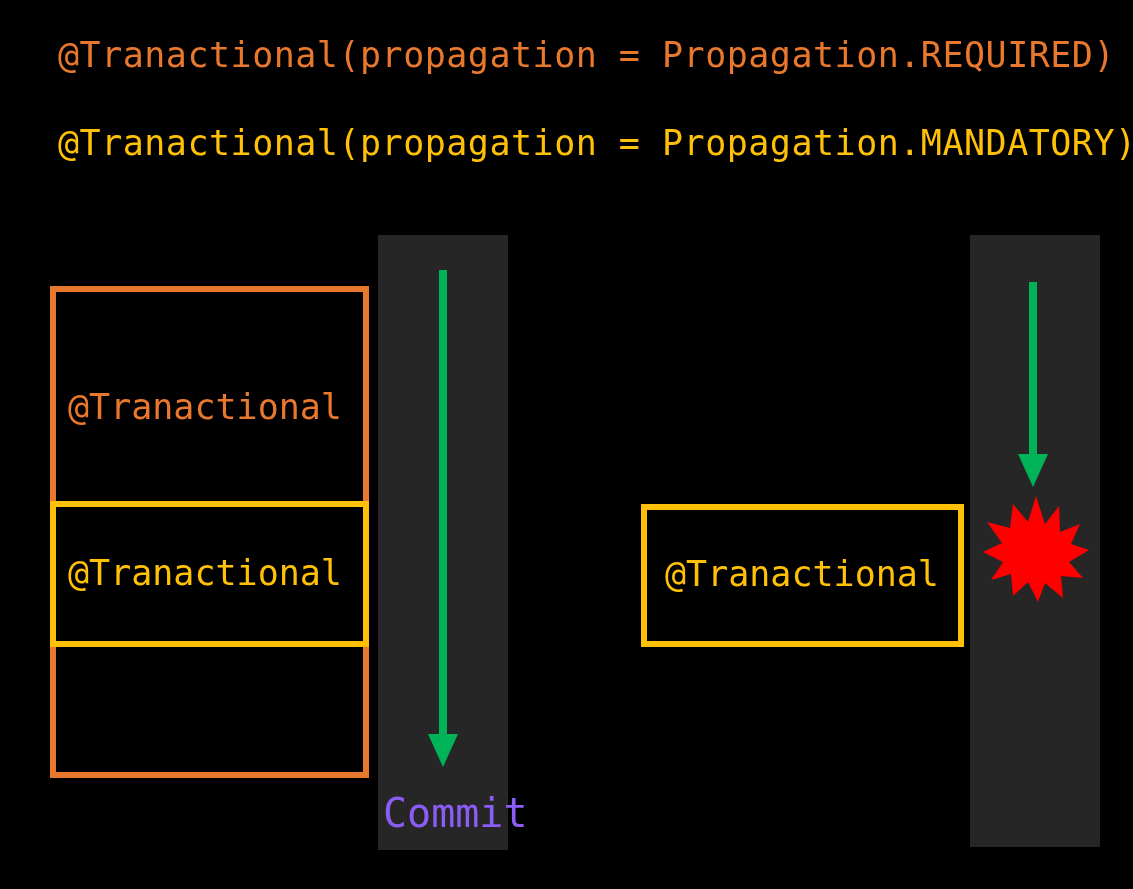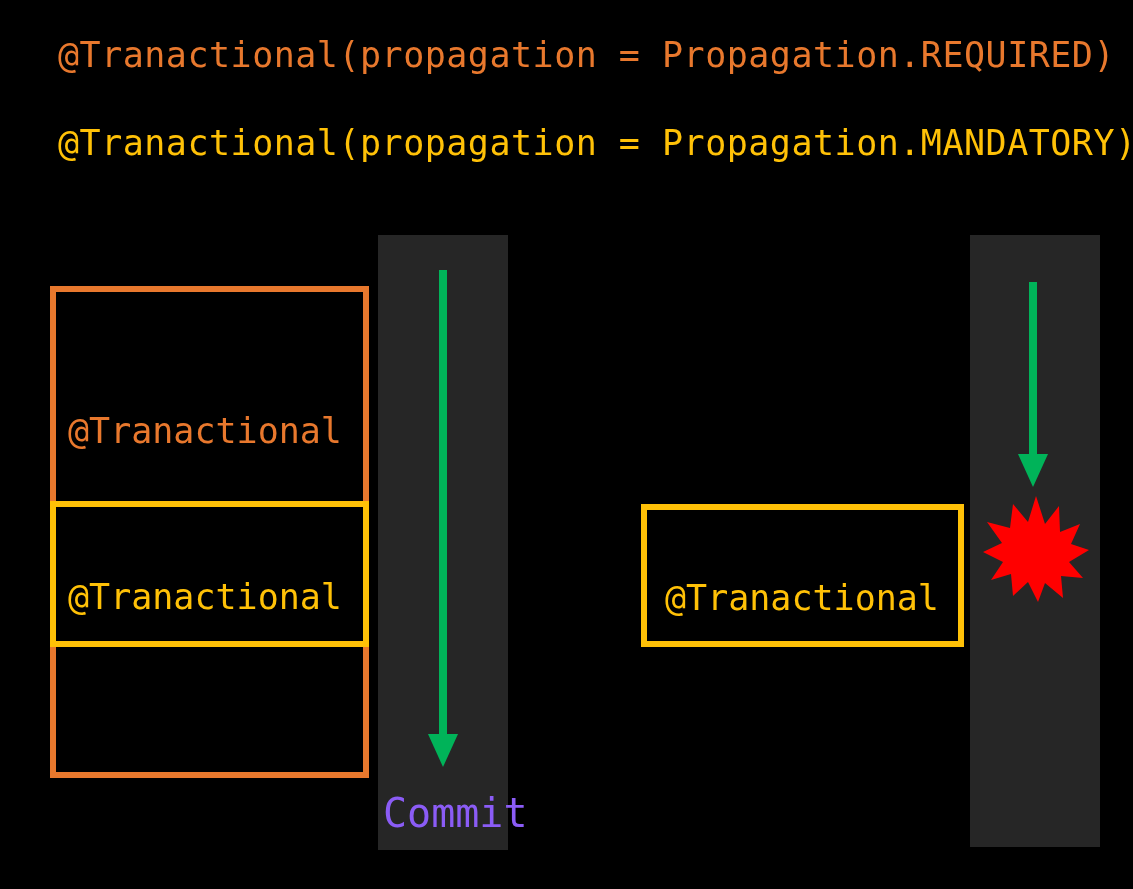--- a/index.html
+++ b/index.html
@@ -83,21 +83,20 @@
     height: 143px;
     border: 6px solid #FFC107;
   }
 
   .box-label {
     position: absolute;
     white-space: pre;
     font-family: "DejaVu Sans Mono", "Liberation Mono", monospace;
     font-size: 35px;
     line-height: 1;
-    margin-top: 24px;
   }
   #label-outer-required {
     left: 68px;
     top: 390px;
     color: #E8782D;
   }
   #label-inner-mandatory {
     left: 68px;
     top: 556px;
     color: #FFC107;

